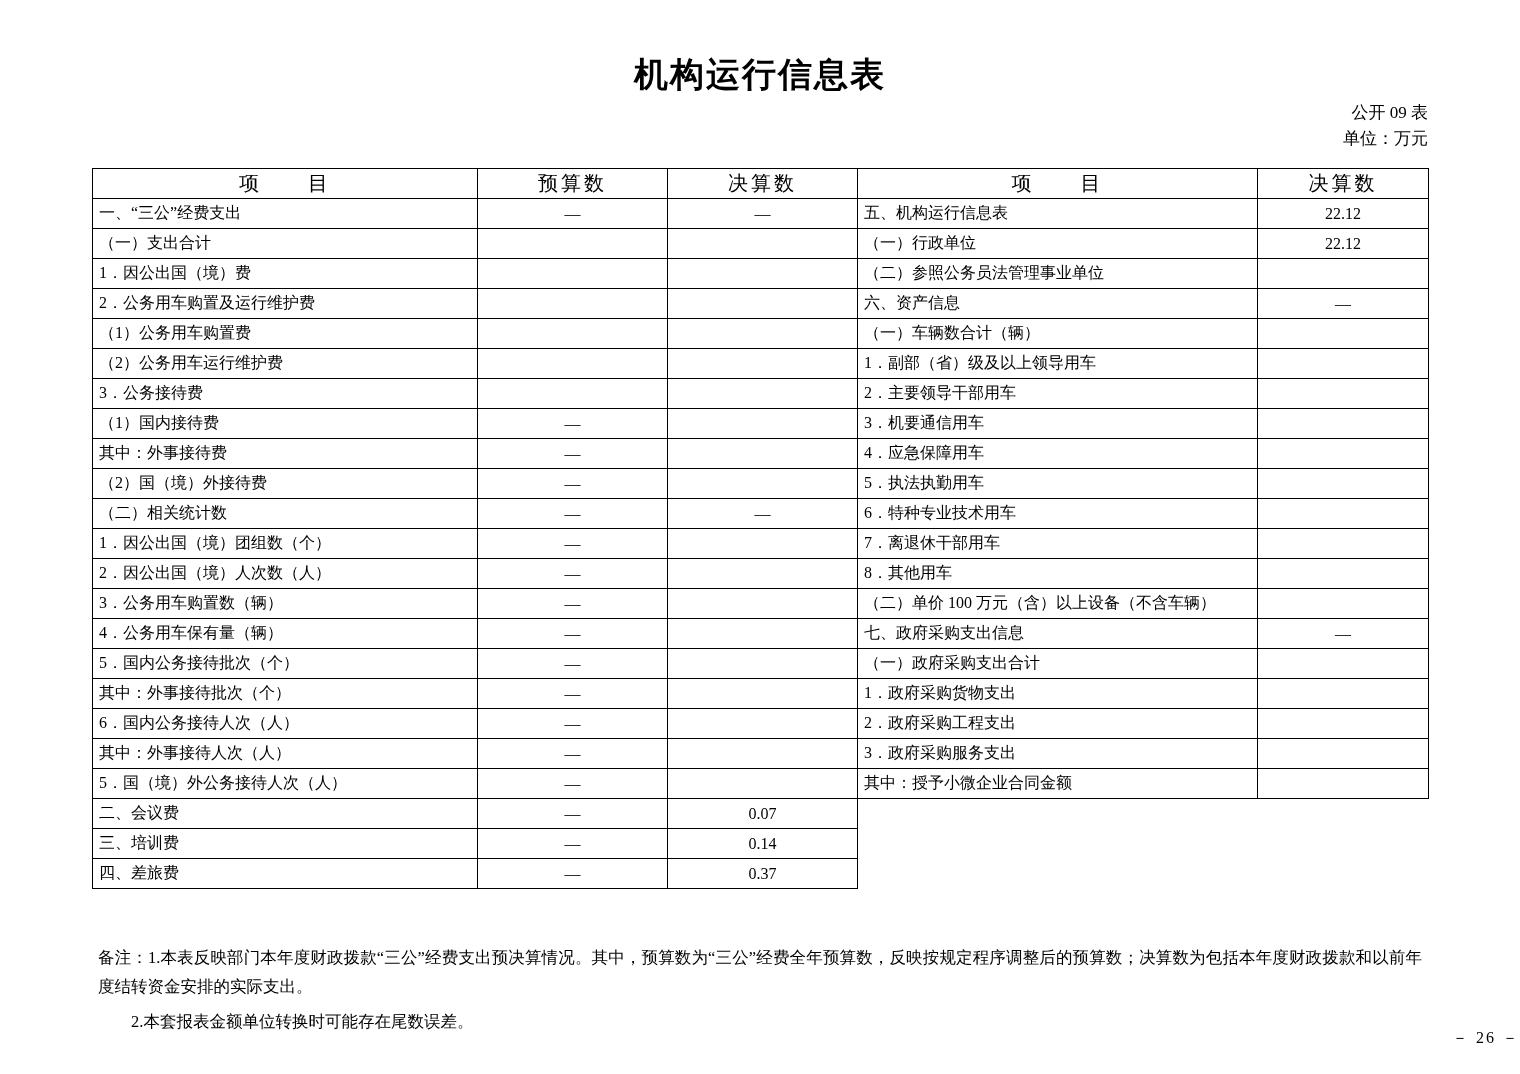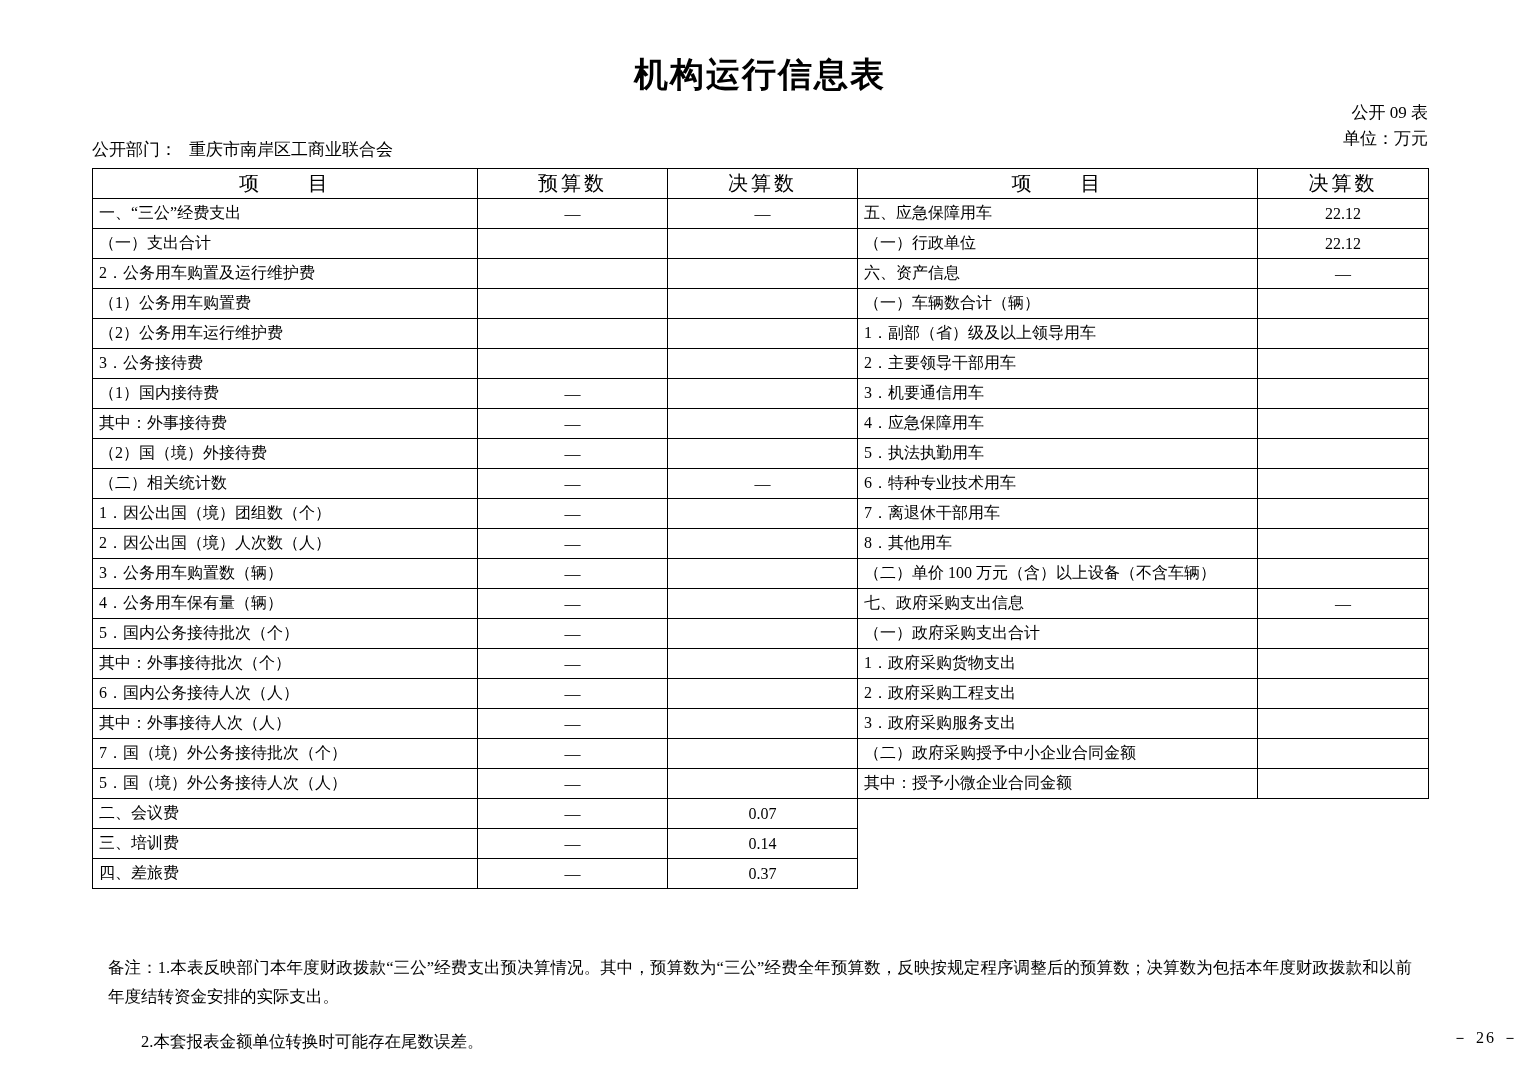--- a/index.html
+++ b/index.html
@@ -86,21 +86,21 @@
 
   .notes {
     position: absolute;
     left: 92px;
     top: 938px;
     width: 1336px;
     font-size: 16.5px;
     line-height: 1.75;
     text-align: justify;
   }
-  .notes p { margin: 16px; }
+  .notes p { margin: 6px; }
   .notes .indent2 { text-indent: 2em; }
   .page-num {
     position: absolute;
     left: 0;
     right: 0;
     top: 1028px;
     text-align: right;
     font-size: 16px;
     letter-spacing: 2px;
   }
@@ -110,23 +110,20 @@
 
 <div class="page">
 
   <h1 class="doc-title">机构运行信息表</h1>
 
   <div class="meta-right">
     <div>公开 09 表</div>
     <div>单位：万元</div>
   </div>
 
-  <div class="meta-left">
-    <span>公开部门：</span><span class="dept-name">重庆市南岸区工商业联合会</span>
-  </div>
 
   <table class="fin">
     <colgroup>
       <col class="col-item-l">
       <col class="col-num1">
       <col class="col-num2">
       <col class="col-item-r">
       <col class="col-num3">
     </colgroup>
     <thead>
@@ -137,31 +134,38 @@
         <th>项　　目</th>
         <th>决算数</th>
       </tr>
     </thead>
     <tbody>
 
       <tr>
         <td class="item lv0">一、“三公”经费支出</td>
         <td class="num">—</td>
         <td class="num">—</td>
-        <td class="item lv0">五、应急保障用车</td>
+        <td class="item lv0">五、机构运行信息表</td>
         <td class="num">22.12</td>
       </tr>
       <tr>
         <td class="item lv1">（一）支出合计</td>
         <td class="num"></td>
         <td class="num"></td>
         <td class="item lv1">（一）行政单位</td>
         <td class="num">22.12</td>
       </tr>
       <tr>
+        <td class="item lv2">1．因公出国（境）费</td>
+        <td class="num"></td>
+        <td class="num"></td>
+        <td class="item lv1">（二）参照公务员法管理事业单位</td>
+        <td class="num"></td>
+      </tr>
+      <tr>
         <td class="item lv2">2．公务用车购置及运行维护费</td>
         <td class="num"></td>
         <td class="num"></td>
         <td class="item lv0">六、资产信息</td>
         <td class="num">—</td>
       </tr>
       <tr>
         <td class="item lv2">（1）公务用车购置费</td>
         <td class="num"></td>
         <td class="num"></td>
@@ -257,27 +261,20 @@
         <td class="num">—</td>
         <td class="num"></td>
         <td class="item lv2">2．政府采购工程支出</td>
         <td class="num"></td>
       </tr>
       <tr>
         <td class="item lv3">其中：外事接待人次（人）</td>
         <td class="num">—</td>
         <td class="num"></td>
         <td class="item lv2">3．政府采购服务支出</td>
-        <td class="num"></td>
-      </tr>
-      <tr>
-        <td class="item lv2">7．国（境）外公务接待批次（个）</td>
-        <td class="num">—</td>
-        <td class="num"></td>
-        <td class="item lv1">（二）政府采购授予中小企业合同金额</td>
         <td class="num"></td>
       </tr>
       <tr>
         <td class="item lv2">5．国（境）外公务接待人次（人）</td>
         <td class="num">—</td>
         <td class="num"></td>
         <td class="item lv3">其中：授予小微企业合同金额</td>
         <td class="num"></td>
       </tr>
 

